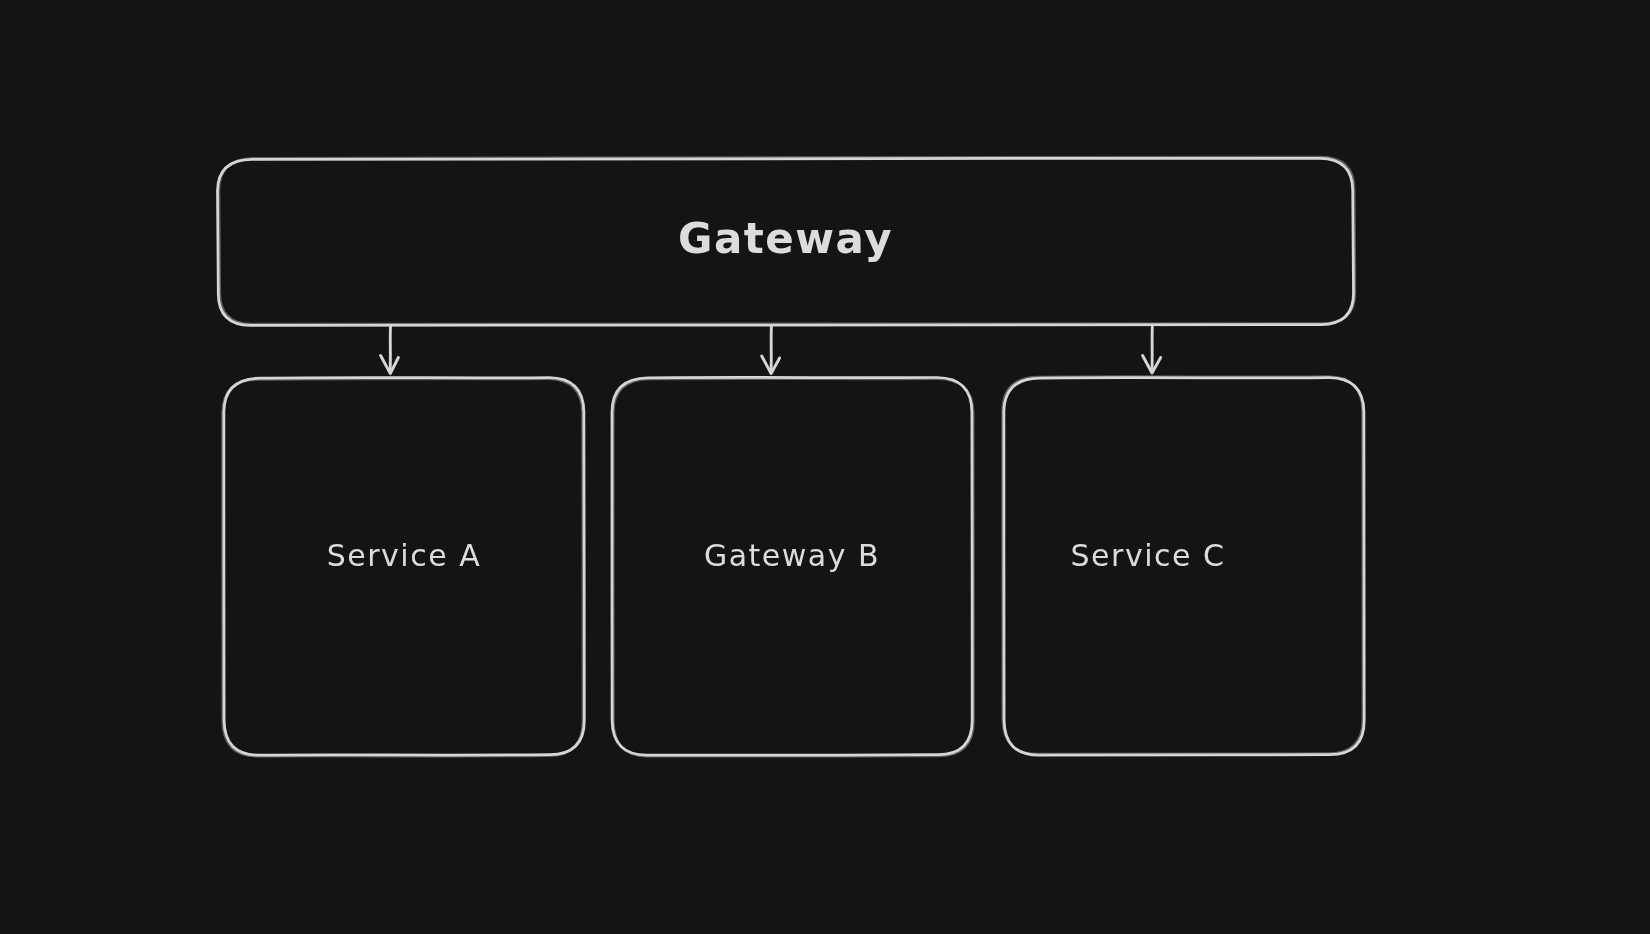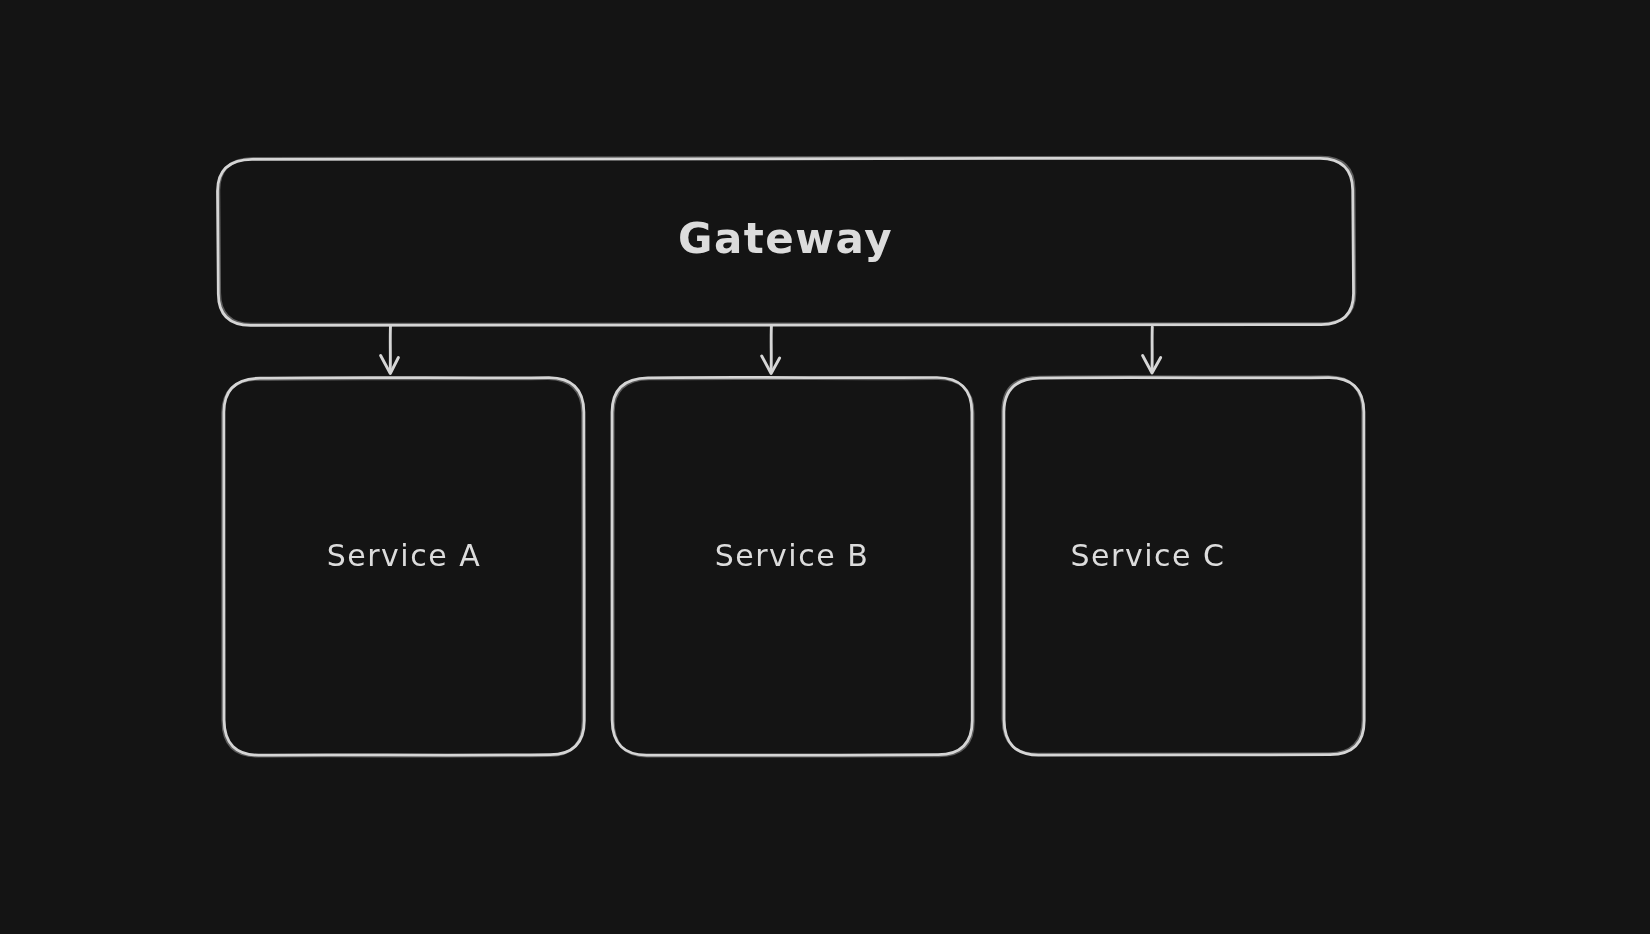--- a/index.html
+++ b/index.html
@@ -148,17 +148,17 @@
     <g>
       <path class="edge" d="M 1152.3 327 C 1151.8 341, 1152.5 356, 1152 370.5"></path>
       <path class="edge" d="M 1142.6 355.5 L 1152 373 L 1160.7 357.5"></path>
     </g>
   </svg>
 
   <div class="node-label label-gateway">Gateway</div>
 
   <div class="node-label label-service label-service-a">Service A</div>
 
-  <div class="node-label label-service label-service-b">Service B</div>
+  <div class="node-label label-service label-service-b">Gateway B</div>
 
   <div class="node-label label-service label-service-c">Service C</div>
 
 </div>
 
 </body></html>

